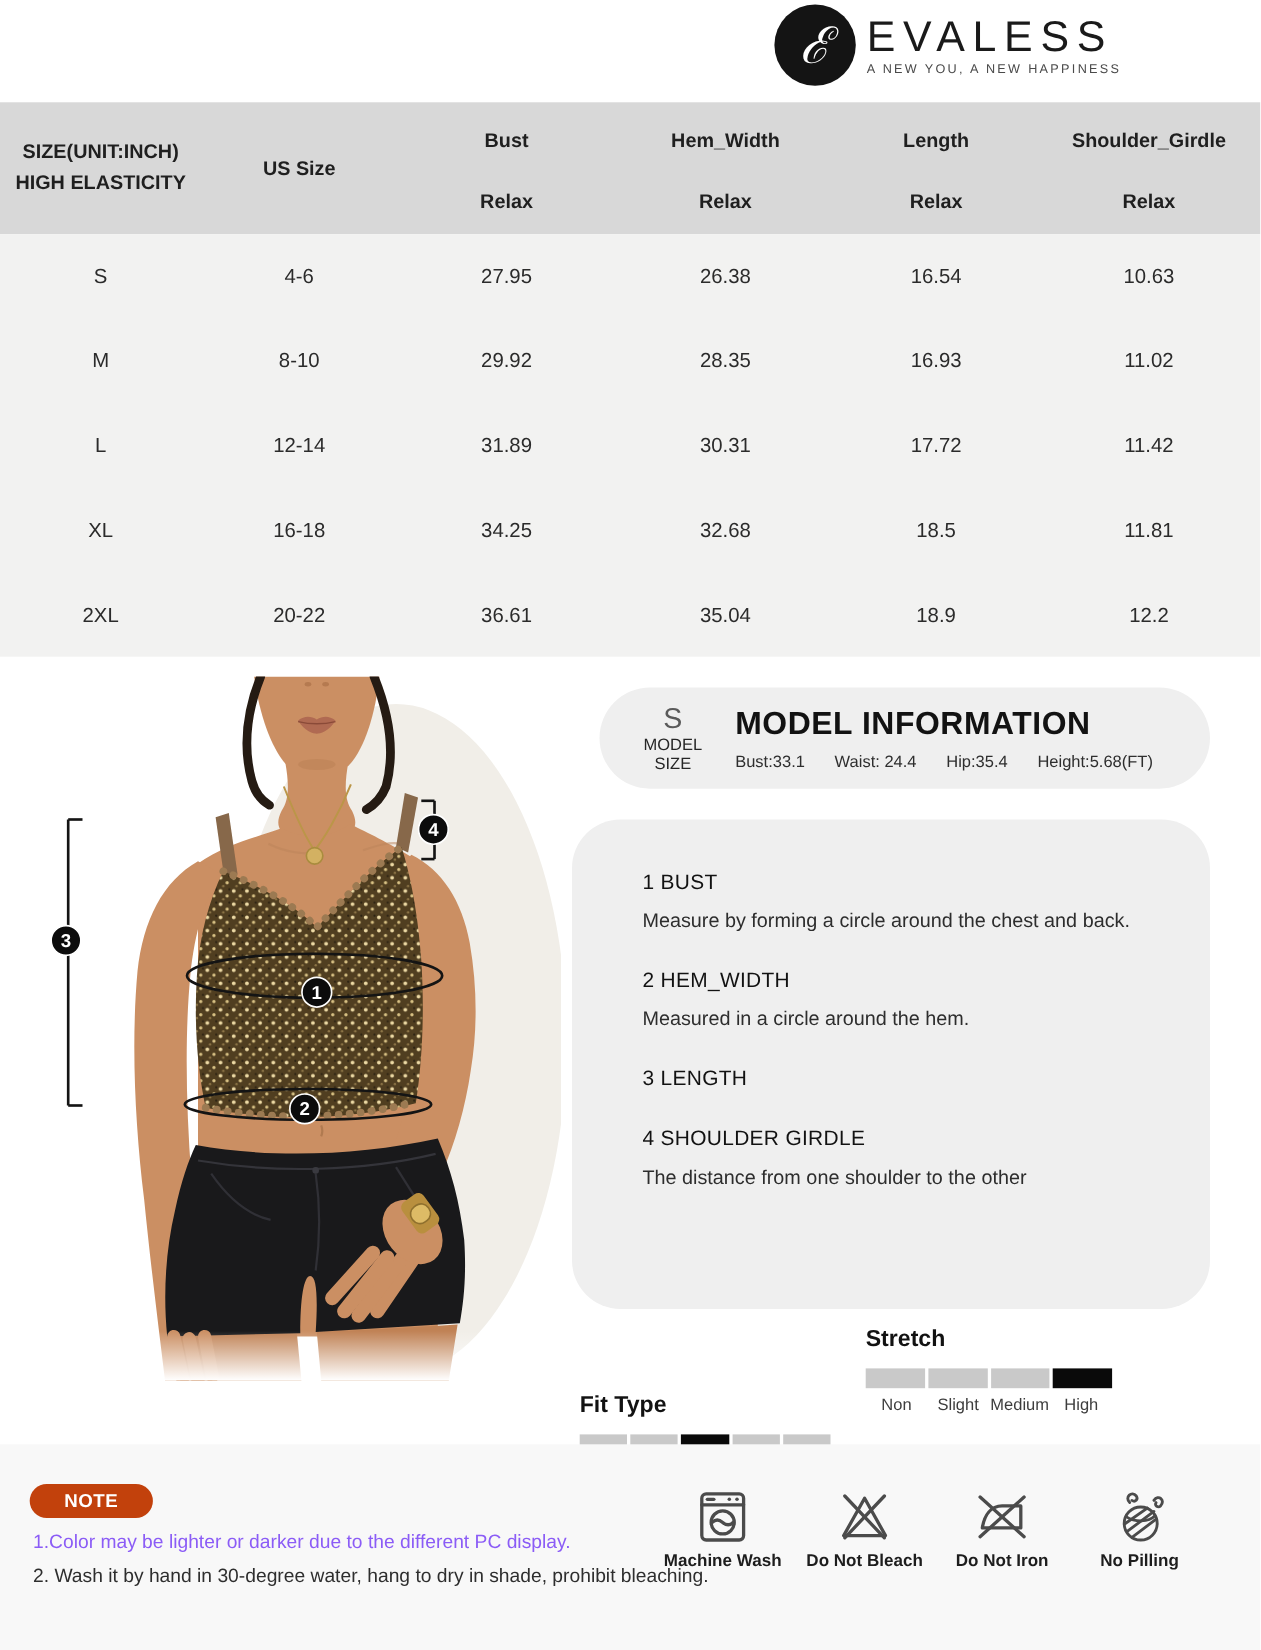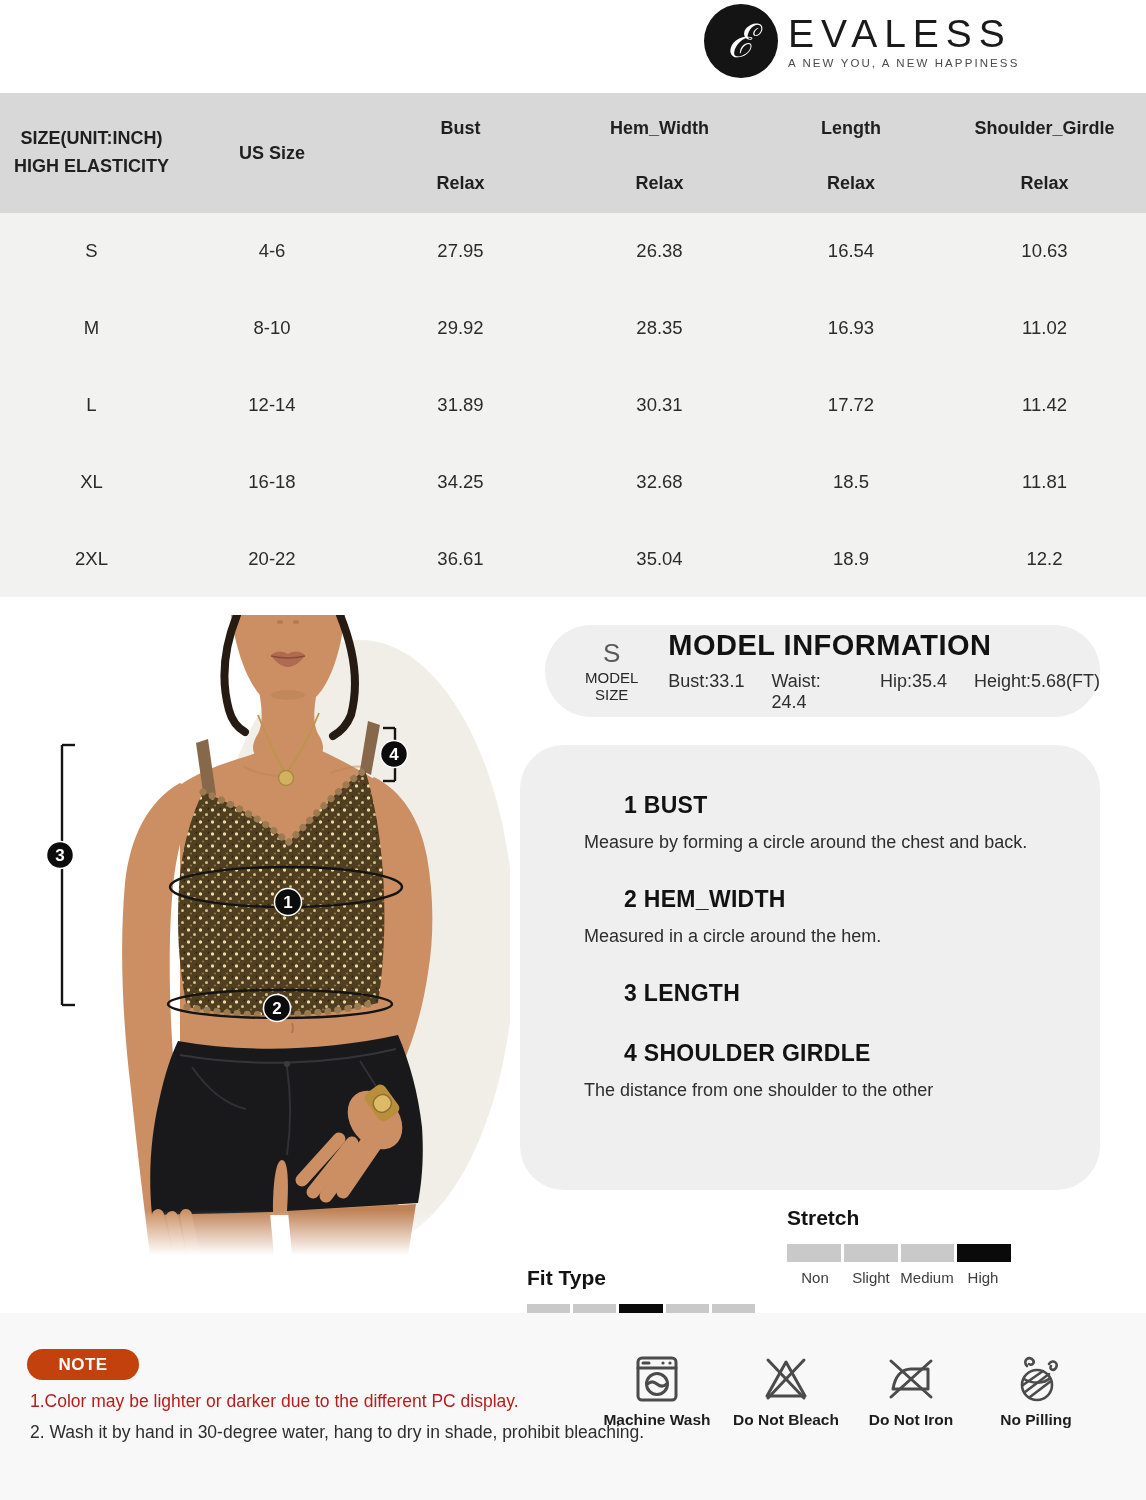--- a/index.html
+++ b/index.html
@@ -32,47 +32,47 @@
   
   .model-photo{position:absolute;left:30px;top:615px;width:480px;height:640px;}
 
   
   .model-info{position:absolute;left:545px;top:625px;width:555px;height:92px;background:#efefef;
               border-radius:46px;display:flex;align-items:center;padding-left:40px;box-sizing:border-box;gap:30px;}
   .msize{display:flex;flex-direction:column;align-items:center;line-height:1.15;}
   .msize-letter{font-size:26px;color:#5a5a5a;}
   .msize-cap{font-size:15px;color:#262626;}
   .mheading{font-size:29px;font-weight:700;letter-spacing:.5px;color:#121212;}
-  .mstats{display:flex;gap:27px;margin-top:9px;font-size:18px;color:#2e2e2e;}
+  .mstats{display:flex;gap:27px;margin-top:9px;font-size:15px;color:#2e2e2e;}
 
   
   .guide{position:absolute;left:520px;top:745px;width:580px;height:445px;background:#efefef;
          border-radius:44px;box-sizing:border-box;padding:47px 36px 0 64px;
          display:flex;flex-direction:column;gap:33px;}
-  .gname{font-size:23px;font-weight:700;color:#121212;letter-spacing:.3px;margin-left:40px;}
+  .gname{font-size:19px;font-weight:400;color:#121212;letter-spacing:.3px;}
   .gdesc{font-size:18px;color:#2d2d2d;margin-top:13px;}
 
   
   .scale{position:absolute;}
   .scale-fit{left:527px;top:1266px;width:228px;}
   .scale-stretch{left:787px;top:1206px;width:224px;}
   .scale-title{font-size:21px;font-weight:700;color:#121212;}
   .bars{display:flex;gap:3px;margin-top:14px;height:18px;}
   .seg{flex:1;background:#c9c9c9;}
   .seg.active{background:#0a0a0a;}
   .fit-labels{display:flex;justify-content:space-between;margin-top:7px;font-size:15px;color:#a2a2a2;}
   .stretch-labels{display:grid;grid-template-columns:repeat(4,1fr);margin-top:7px;font-size:15px;
                   color:#3d3d3d;text-align:center;}
 
   
   .band{position:absolute;left:0;top:1313px;width:1146px;height:187px;background:#f8f8f8;}
   .note-badge{position:absolute;left:27px;top:36px;width:112px;height:31px;background:#c2410c;color:#fff;
               border-radius:16px;display:flex;align-items:center;justify-content:center;
               font-size:17px;font-weight:700;letter-spacing:.5px;}
-  .note-l1{position:absolute;left:30px;top:78px;font-size:17.5px;color:#b91c1c;}
+  .note-l1{position:absolute;left:30px;top:78px;font-size:17.5px;color:#8b5cf6;}
   .note-l2{position:absolute;left:30px;top:109px;font-size:17.5px;color:#2e2e2e;}
   .care-item{position:absolute;top:38px;width:124px;text-align:center;}
   .care-item svg{width:56px;height:56px;display:block;margin:0 auto;}
   .care-label{font-size:15.5px;font-weight:700;color:#1d1d1d;margin-top:4px;}
   .care-0{left:595px;} .care-1{left:724px;} .care-2{left:849px;} .care-3{left:974px;}
 </style>
 </head>
 <body>
 
 <div class="canvas">

